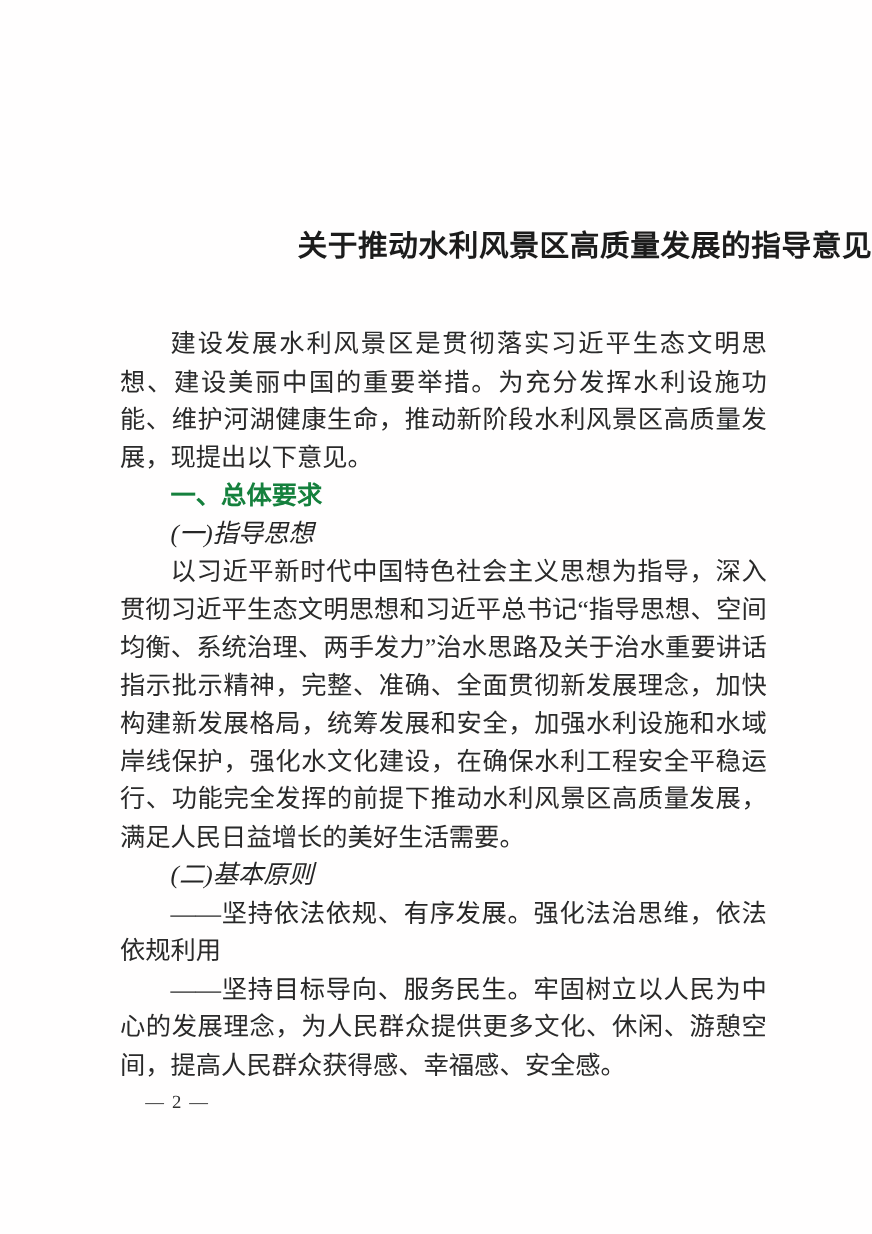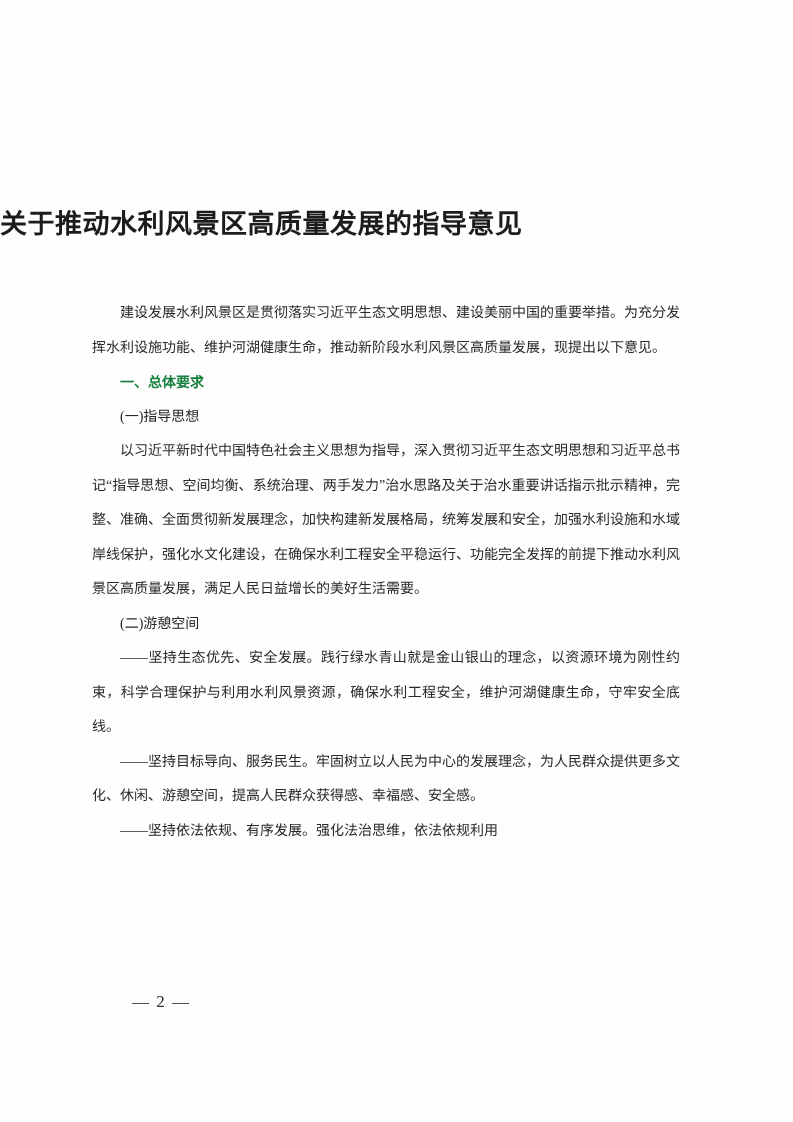--- a/index.html
+++ b/index.html
@@ -14,35 +14,35 @@
     background: #fffefe;
     overflow: hidden;
     color: #2a2a2a;
   }
   .doc-title {
     position: absolute;
     top: 206px;
     left: 0;
     width: 100%;
     margin: 0;
-    text-align: left;
+    text-align: right;
     font-family: "Liberation Serif", "DejaVu Serif", serif;
     font-size: 27px;
     line-height: 36px;
     font-weight: 700;
     color: #1c1c1c;
     letter-spacing: 0.5px;
   }
   .content {
     position: absolute;
     top: 296px;
-    left: 92px;
+    left: 109px;
     width: 588px;
     font-family: "Liberation Serif", "DejaVu Serif", serif;
-    font-size: 14px;
+    font-size: 23px;
     line-height: 34.5px;
     text-align: justify;
     text-justify: inter-ideograph;
     color: #2a2a2a;
   }
   .content p {
     margin: 0;
     padding: 0;
   }
   .indent {
@@ -50,20 +50,21 @@
   }
   .h1 {
     font-family: "DejaVu Sans", "Liberation Sans", sans-serif;
     font-weight: 700;
     color: #15803d;
     text-indent: 2em;
   }
   .h2 {
     text-indent: 2em;
     color: #262626;
+    font-style: italic;
   }
   .dash .lead {
     color: #262626;
   }
   .page-number {
     position: absolute;
     top: 992px;
     left: 132px;
     font-family: "Liberation Serif", "DejaVu Serif", serif;
     font-size: 17px;
@@ -82,25 +83,24 @@
   <div class="content">
 
     <p class="indent">建设发展水利风景区是贯彻落实习近平生态文明思想、建设美丽中国的重要举措。为充分发挥水利设施功能、维护河湖健康生命，推动新阶段水利风景区高质量发展，现提出以下意见。</p>
 
     <p class="h1">一、总体要求</p>
 
     <p class="h2">(一)指导思想</p>
 
     <p class="indent">以习近平新时代中国特色社会主义思想为指导，深入贯彻习近平生态文明思想和习近平总书记“指导思想、空间均衡、系统治理、两手发力”治水思路及关于治水重要讲话指示批示精神，完整、准确、全面贯彻新发展理念，加快构建新发展格局，统筹发展和安全，加强水利设施和水域岸线保护，强化水文化建设，在确保水利工程安全平稳运行、功能完全发挥的前提下推动水利风景区高质量发展，满足人民日益增长的美好生活需要。</p>
 
-    <p class="h2">(二)游憩空间</p>
+    <p class="h2">(二)基本原则</p>
 
-    <p class="indent dash"><span class="lead">——坚持生态优先、安全发展。</span><span>践行绿水青山就是金山银山的理念，以资源环境为刚性约束，科学合理保护与利用水利风景资源，确保水利工程安全，维护河湖健康生命，守牢安全底线。</span></p>
+
+    <p class="indent dash"><span class="lead">——坚持依法依规、有序发展。</span><span>强化法治思维，依法依规利用</span></p>
 
     <p class="indent dash"><span class="lead">——坚持目标导向、服务民生。</span><span>牢固树立以人民为中心的发展理念，为人民群众提供更多文化、休闲、游憩空间，提高人民群众获得感、幸福感、安全感。</span></p>
-
-    <p class="indent dash"><span class="lead">——坚持依法依规、有序发展。</span><span>强化法治思维，依法依规利用</span></p>
 
   </div>
 
   <div class="page-number">— 2 —</div>
 
 </div>
 
 </body></html>

